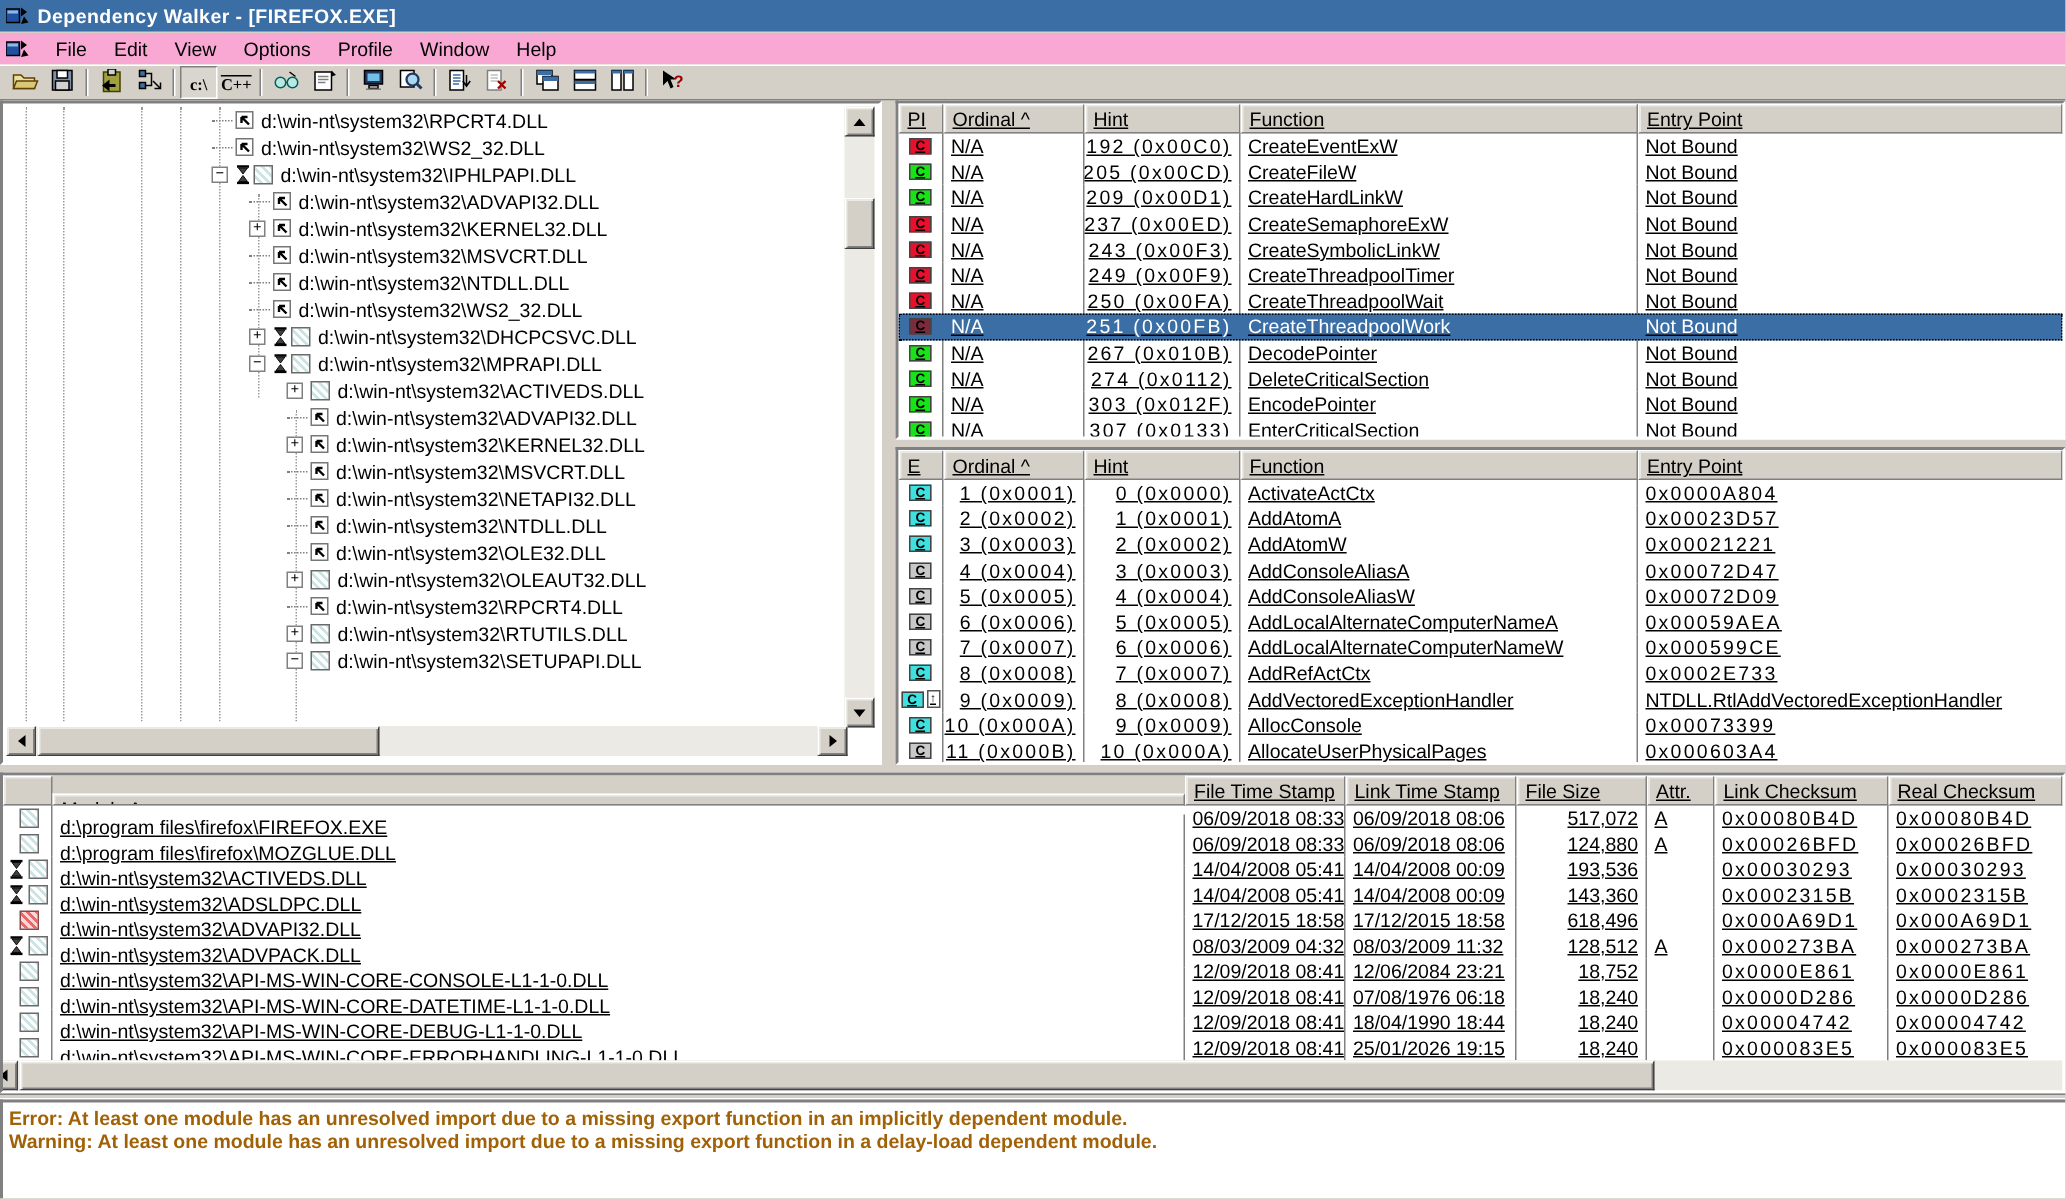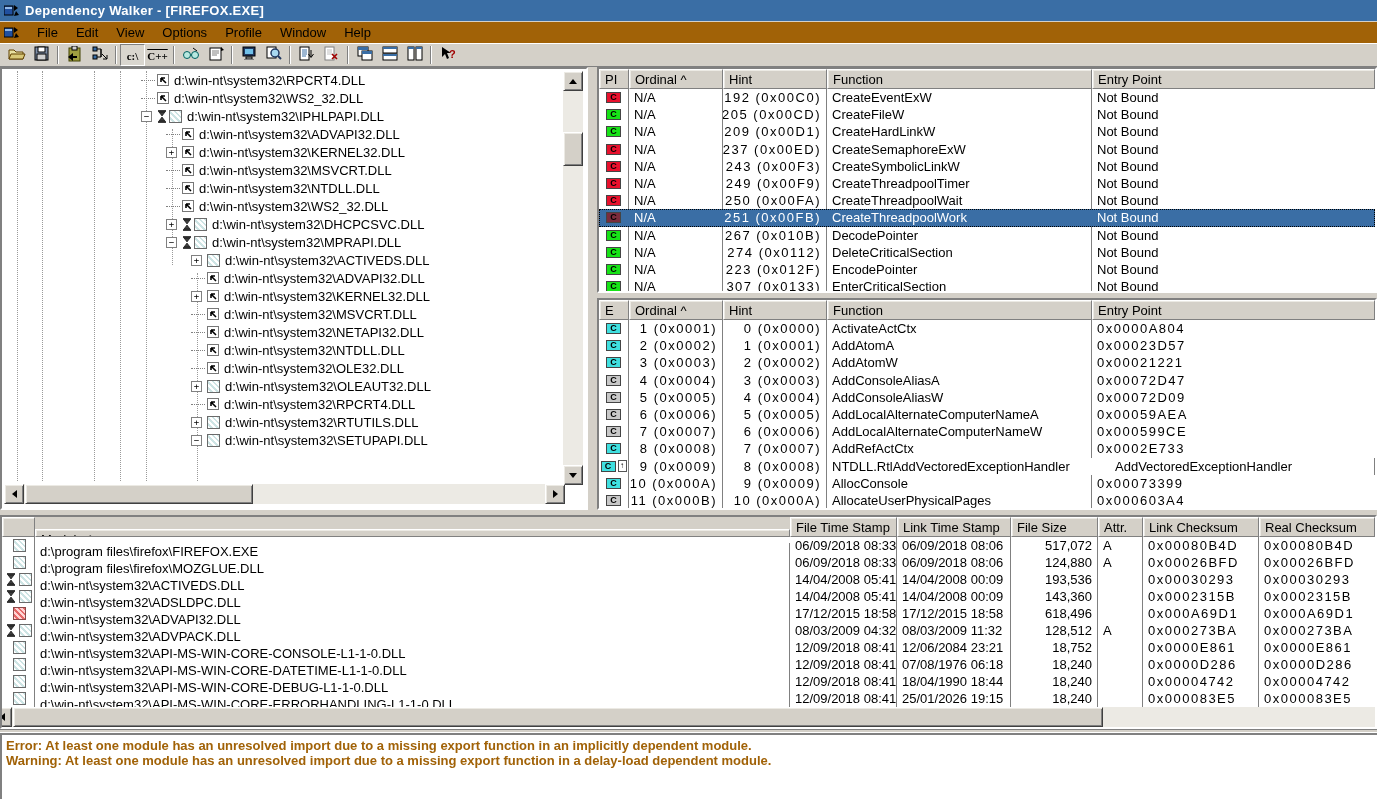--- a/index.html
+++ b/index.html
@@ -11,40 +11,40 @@
   .window { position:relative; width:1377px; height:799px; background:#D4D0C8; }
 
   
   .titlebar { height:22px; background:#3A6EA5; display:flex; align-items:center;
               color:#fff; padding-left:4px; border-bottom:1px solid #D4D0C8;}
   .titlebar .app-icon { width:16px; height:14px; margin-right:5px; }
   .title-text { font-weight:bold; font-size:13px; letter-spacing:.3px; }
 
   
   .menubar { height:21px; display:flex; align-items:center; padding-left:4px;
-             background:#a16207; }
+             background:#f9a8d4; }
   .menubar .child-icon { width:16px; height:14px; margin-right:8px; }
   .menu-item { padding:2px 9px; cursor:default; }
 
   
   .toolbar { height:24px; display:flex; align-items:center; padding-left:4px;
              border-top:1px solid #fff; border-bottom:1px solid #808080;
              background:#D4D0C8; }
   .tb-btn { width:25px; height:22px; display:flex; align-items:center; justify-content:center;
             margin:0 0px; position:relative; }
   .tb-btn.toggled { border:1px solid; border-color:#808080 #fff #fff #808080; background:#d9d6cf; }
   .tb-sep { width:2px; height:18px; margin:0 3px;
             border-left:1px solid #808080; border-right:1px solid #fff; }
   .tb-label { font-size:11px; font-weight:bold; font-family:"Liberation Serif", serif; }
 
   
   .main { position:absolute; top:67px; left:0; width:1377px; height:443px; display:flex; }
   .pane-sunken { border-top:2px solid #808080; border-left:2px solid #808080;
                  border-right:2px solid #fff; border-bottom:2px solid #fff;
-                 background:#fff; }
+                 background:#fff;text-decoration:underline; }
 
   
   .tree-pane { position:relative; width:588px; height:443px; overflow:hidden; }
   .tree-view { position:absolute; left:2px; top:2px; right:25px; bottom:27px;
                background:#fff; overflow:hidden; }
   .tree-row { position:relative; height:18px; display:flex; align-items:center; white-space:nowrap; }
   .tree-label { margin-left:5px; }
   .stub { width:14px; height:1px; border-top:1px dotted #808080; flex:none; }
   .expander { width:11px; height:11px; border:1px solid #808080; background:#fff;
               font-size:9px; line-height:8px; text-align:center; flex:none;
@@ -590,21 +590,21 @@
               <span class="lv-cell c-ord ">N/A</span>
               <span class="lv-cell c-hint num">274 (0x0112)</span>
               <span class="lv-cell c-fn">DeleteCriticalSection</span>
               <span class="lv-cell c-ep noborder">Not Bound</span>
             </div>
             <div class="lv-row">
               <span class="lv-cell c-icon">
                 <span class="cbox green">C</span>
               </span>
               <span class="lv-cell c-ord ">N/A</span>
-              <span class="lv-cell c-hint num">223 (0x012F)</span>
+              <span class="lv-cell c-hint num">303 (0x012F)</span>
               <span class="lv-cell c-fn">EncodePointer</span>
               <span class="lv-cell c-ep noborder">Not Bound</span>
             </div>
             <div class="lv-row">
               <span class="lv-cell c-icon">
                 <span class="cbox green">C</span>
               </span>
               <span class="lv-cell c-ord ">N/A</span>
               <span class="lv-cell c-hint num">307 (0x0133)</span>
               <span class="lv-cell c-fn">EnterCriticalSection</span>
@@ -694,22 +694,22 @@
               <span class="lv-cell c-fn">AddRefActCtx</span>
               <span class="lv-cell c-ep noborder hex">0x0002E733</span>
             </div>
             <div class="lv-row">
               <span class="lv-cell c-icon">
                 <span class="cbox cyan">C</span>
                 <span class="fwd-icon">↑</span>
               </span>
               <span class="lv-cell c-ord num">9 (0x0009)</span>
               <span class="lv-cell c-hint num">8 (0x0008)</span>
+              <span class="lv-cell c-fn">AddVectoredExceptionHandler</span>
               <span class="lv-cell c-ep noborder">NTDLL.RtlAddVectoredExceptionHandler</span>
-              <span class="lv-cell c-fn">AddVectoredExceptionHandler</span>
             </div>
             <div class="lv-row">
               <span class="lv-cell c-icon">
                 <span class="cbox cyan">C</span>
               </span>
               <span class="lv-cell c-ord num">10 (0x000A)</span>
               <span class="lv-cell c-hint num">9 (0x0009)</span>
               <span class="lv-cell c-fn">AllocConsole</span>
               <span class="lv-cell c-ep noborder hex">0x00073399</span>
             </div>

